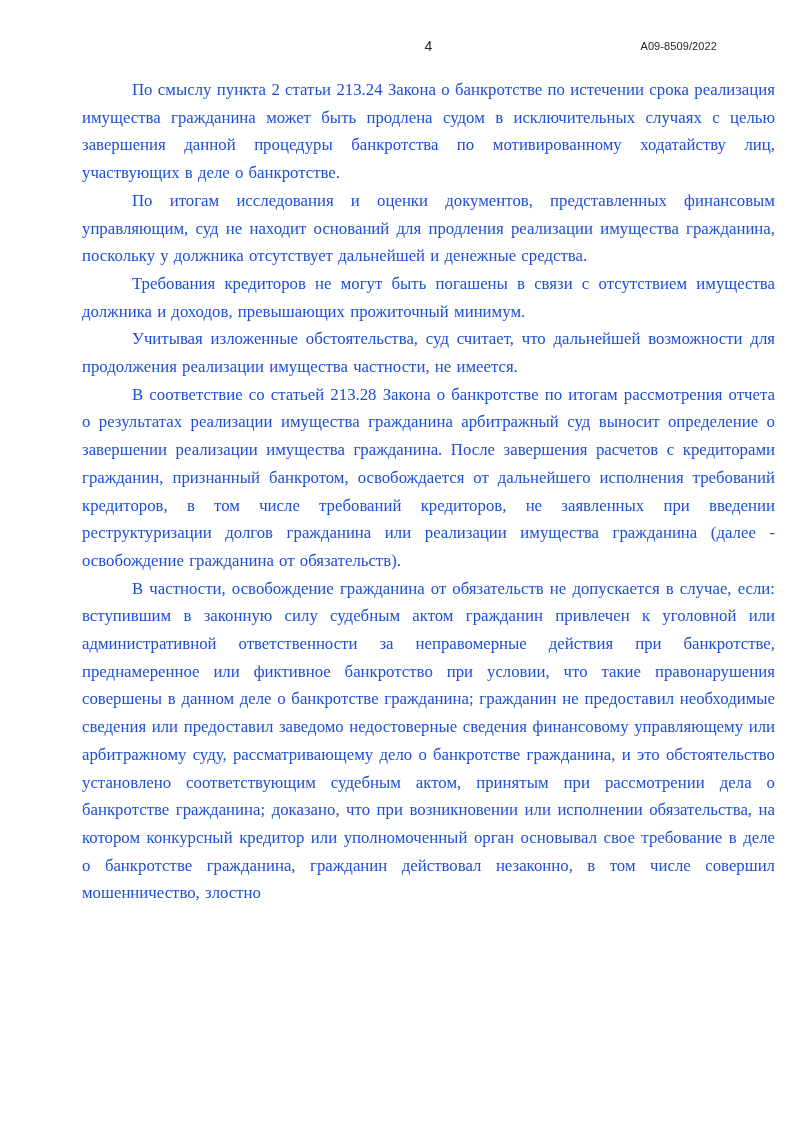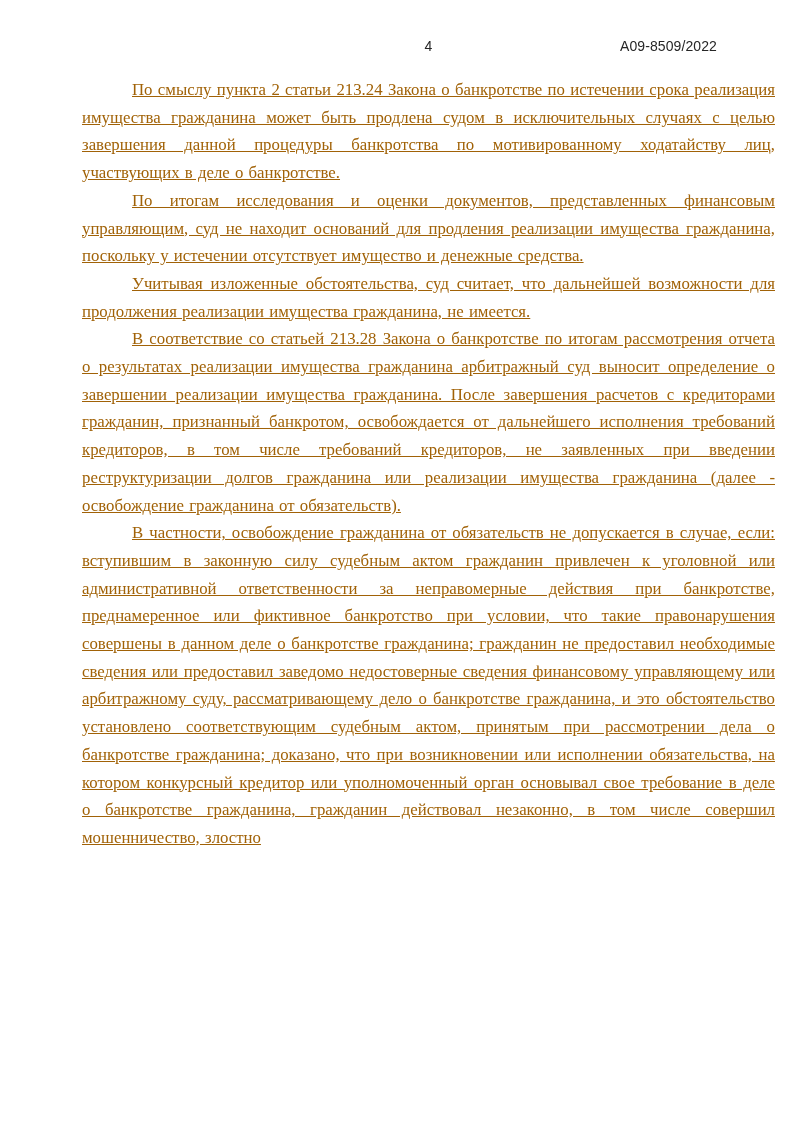--- a/index.html
+++ b/index.html
@@ -26,51 +26,51 @@
     font-family: "Liberation Sans", sans-serif;
     font-size: 14px;
     line-height: 16px;
     color: #262626;
   }
   .case-number {
     position: absolute;
     top: 38px;
     right: 83px;
     font-family: "Liberation Sans", sans-serif;
-    font-size: 14px;
+    font-size: 11px;
     line-height: 16px;
     letter-spacing: 0.1px;
     color: #262626;
   }
   .document-body {
     position: absolute;
     top: 76px;
     left: 82px;
     width: 693px;
   }
   .para {
     margin: 0;
     padding: 0;
     font-size: 16.8px;
     line-height: 27.7px;
     text-align: justify;
     text-align-last: left;
     text-indent: 50px;
     word-spacing: 1px;
     hyphens: none;
-    color: #a16207;
-    text-decoration: underline;
+    color: #1d4ed8;
   }
 </style>
 </head>
 <body>
 
 <div class="page">
   <div class="page-number">4</div>
   <div class="case-number">А09-8509/2022</div>
   <main class="document-body">
       <p class="para">По смыслу пункта 2 статьи 213.24 Закона о банкротстве по истечении срока реализация имущества гражданина может быть продлена судом в исключительных случаях с целью завершения данной процедуры банкротства по мотивированному ходатайству лиц, участвующих в деле о банкротстве.</p>
-      <p class="para">По итогам исследования и оценки документов, представленных финансовым управляющим, суд не находит оснований для продления реализации имущества гражданина, поскольку у истечении отсутствует имущество и денежные средства.</p>
-      <p class="para">Учитывая изложенные обстоятельства, суд считает, что дальнейшей возможности для продолжения реализации имущества гражданина, не имеется.</p>
+      <p class="para">По итогам исследования и оценки документов, представленных финансовым управляющим, суд не находит оснований для продления реализации имущества гражданина, поскольку у должника отсутствует дальнейшей и денежные средства.</p>
+      <p class="para">Требования кредиторов не могут быть погашены в связи с отсутствием имущества должника и доходов, превышающих прожиточный минимум.</p>
+      <p class="para">Учитывая изложенные обстоятельства, суд считает, что дальнейшей возможности для продолжения реализации имущества частности, не имеется.</p>
       <p class="para">В соответствие со статьей 213.28 Закона о банкротстве по итогам рассмотрения отчета о результатах реализации имущества гражданина арбитражный суд выносит определение о завершении реализации имущества гражданина. После завершения расчетов с кредиторами гражданин, признанный банкротом, освобождается от дальнейшего исполнения требований кредиторов, в том числе требований кредиторов, не заявленных при введении реструктуризации долгов гражданина или реализации имущества гражданина (далее - освобождение гражданина от обязательств).</p>
       <p class="para">В частности, освобождение гражданина от обязательств не допускается в случае, если: вступившим в законную силу судебным актом гражданин привлечен к уголовной или административной ответственности за неправомерные действия при банкротстве, преднамеренное или фиктивное банкротство при условии, что такие правонарушения совершены в данном деле о банкротстве гражданина; гражданин не предоставил необходимые сведения или предоставил заведомо недостоверные сведения финансовому управляющему или арбитражному суду, рассматривающему дело о банкротстве гражданина, и это обстоятельство установлено соответствующим судебным актом, принятым при рассмотрении дела о банкротстве гражданина; доказано, что при возникновении или исполнении обязательства, на котором конкурсный кредитор или уполномоченный орган основывал свое требование в деле о банкротстве гражданина, гражданин действовал незаконно, в том числе совершил мошенничество, злостно</p>
     </main>
 </div>
 
 </body></html>

